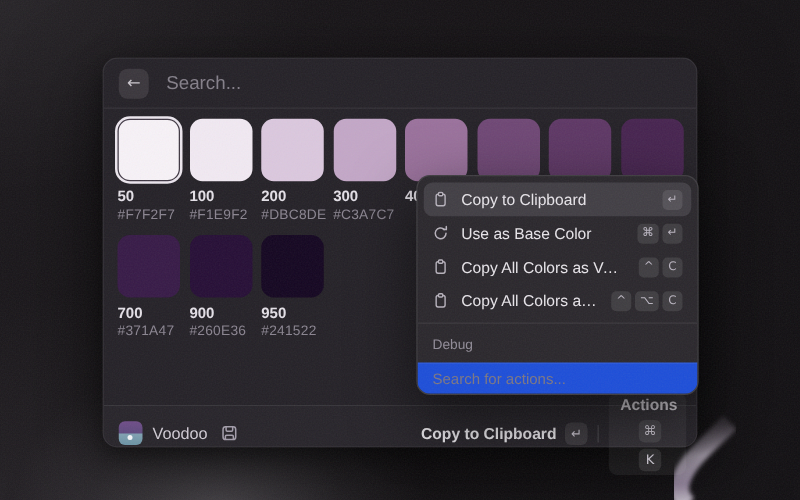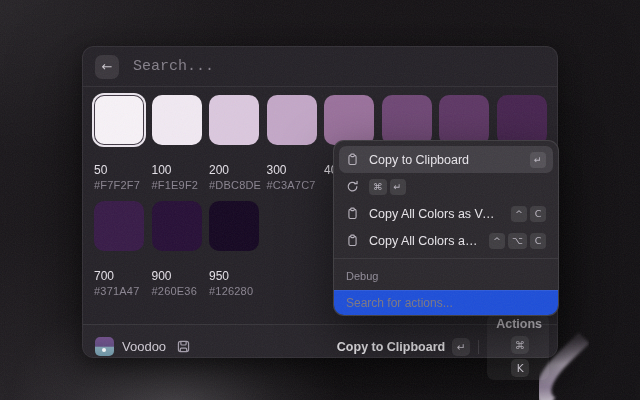--- a/index.html
+++ b/index.html
@@ -36,36 +36,36 @@
   }
   .back-btn {
     width:24px; height:24px; border-radius:7px;
     background:#3a363c; border:none; color:#c9c4cc;
     font-size:13px; line-height:24px; text-align:center;
     font-family:"DejaVu Sans", sans-serif; cursor:pointer; flex:0 0 auto;
   }
   .search-input {
     background:transparent; border:none; outline:none;
     color:#e8e5ea; font-size:15px; flex:1;
-    font-family:Liberation Mono, monospace;
+    font-family:Liberation Sans, sans-serif;
   }
   .search-input::placeholder { color:#847f89; }
 
   
   .palette { position:absolute; left:11px; top:48px; right:11px; }
   .swatch-row { display:flex; gap:7.5px; margin-bottom:10px; }
   .cell { width:50px; flex:0 0 auto; }
   .swatch {
     width:50px; height:50px; border-radius:10px;
   }
   .swatch.selected {
     border:1.5px solid rgba(30,22,35,0.85);
     box-shadow:0 0 0 2px #ece6ee;
   }
-  .cell .num { margin-top:18px; font-size:12px; color:#e4e0e7; font-weight:400; }
+  .cell .num { margin-top:5px; font-size:12px; color:#e4e0e7; font-weight:700; }
   .cell .hex { margin-top:2px; font-size:11px; color:#8a8490; letter-spacing:.2px; }
 
   
   .footer {
     position:absolute; left:0; right:0; bottom:0; height:33px;
     border-top:1px solid rgba(255,255,255,0.08);
     display:flex; align-items:center; padding:11px 8px 0 12px;
     border-radius:0 0 12px 12px; background:rgba(255,255,255,0.015);
   }
   .app-chip { display:flex; align-items:center; gap:8px; }
@@ -208,21 +208,21 @@
           <div class="hex">#371A47</div>
         </div>
         <div class="cell">
           <div class="swatch" style="background: rgb(38, 14, 54);"></div>
           <div class="num">900</div>
           <div class="hex">#260E36</div>
         </div>
         <div class="cell">
           <div class="swatch" style="background: rgb(20, 6, 33);"></div>
           <div class="num">950</div>
-          <div class="hex">#126280</div>
+          <div class="hex">#241522</div>
         </div>
       </div>
   </div>
 
   <div class="footer">
     <div class="app-chip">
       <span class="app-icon"></span>
       <span class="app-name">Voodoo</span>
       <span class="save-ic">
         <svg width="15" height="15" viewBox="0 0 16 16" fill="none" stroke="currentColor" stroke-width="1.3">
@@ -261,20 +261,21 @@
           <span class="kbd">↵</span>
         </span>
       </div>
       <div class="menu-item">
         <span class="mi-icon">
           <svg width="13" height="13" viewBox="0 0 16 16" fill="none" stroke="currentColor" stroke-width="1.5" stroke-linecap="round">
             <path d="M13.3 8.2a5.3 5.3 0 1 1-1.7-3.9"></path>
             <path d="M13.6 1.6v2.9h-2.9"></path>
           </svg>
         </span>
+        <span class="mi-label">Use as Base Color</span>
         <span class="mi-keys">
           <span class="kbd">⌘</span>
           <span class="kbd">↵</span>
         </span>
       </div>
       <div class="menu-item">
         <span class="mi-icon">
           <svg width="13" height="13" viewBox="0 0 16 16" fill="none" stroke="currentColor" stroke-width="1.4">
             <rect x="3.6" y="3" width="8.8" height="11.2" rx="1.8"></rect>
             <rect x="5.9" y="1.3" width="4.2" height="3.1" rx="1" fill="#2a272c"></rect>

